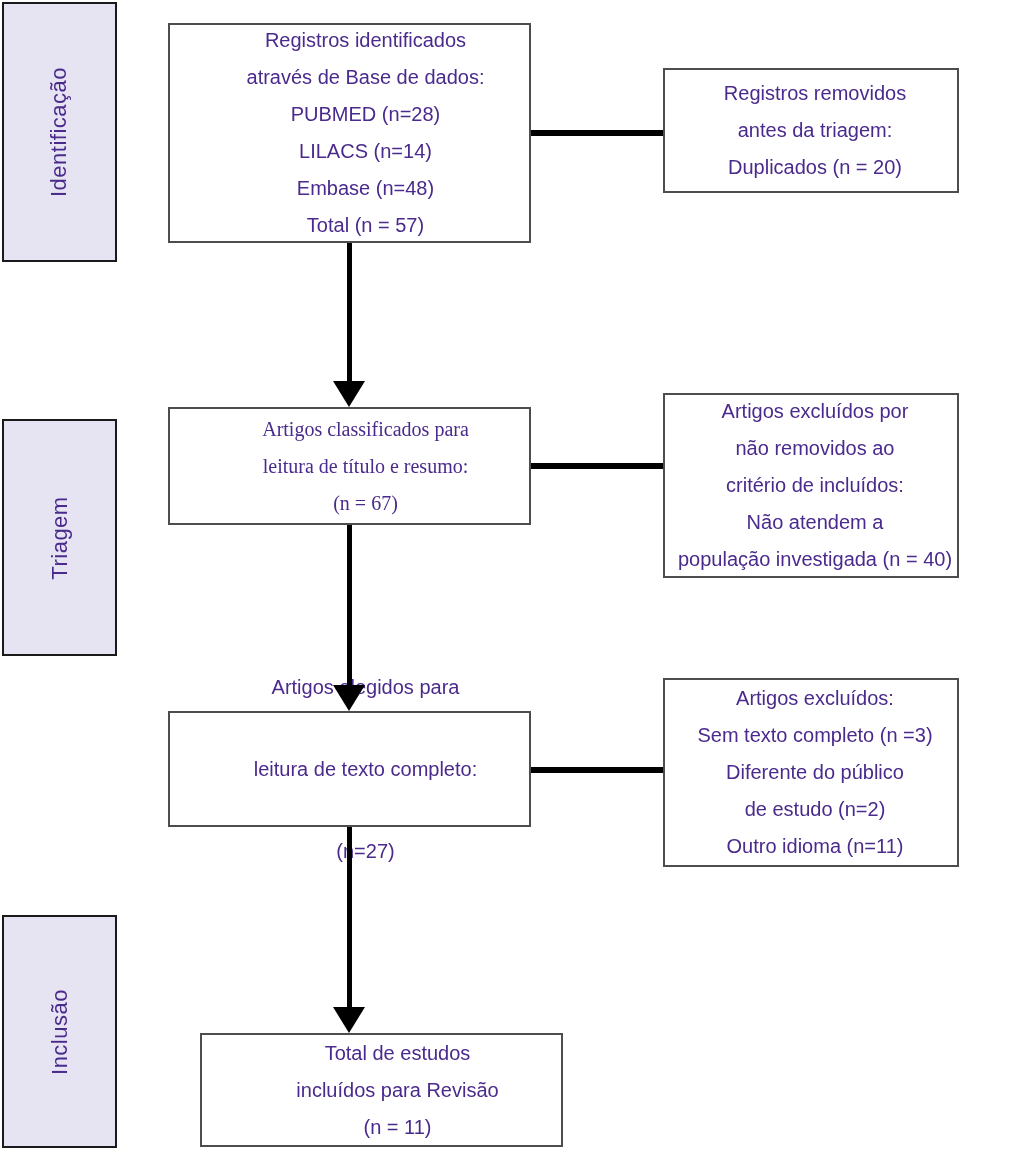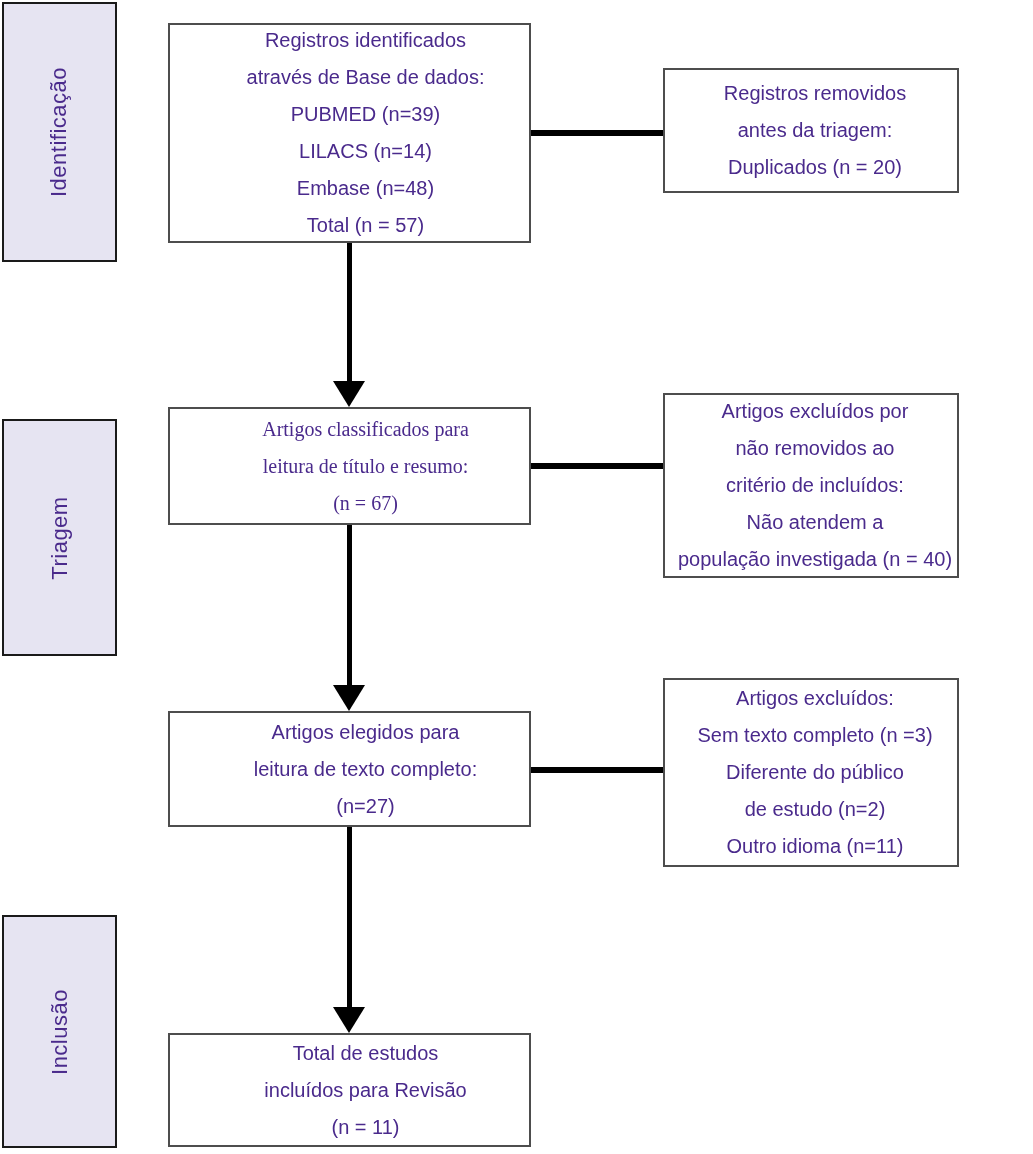--- a/index.html
+++ b/index.html
@@ -91,39 +91,39 @@
   <div class="stage-box" style="top:419px;height:237px;">
     <span class="stage-label">Triagem</span>
   </div>
   <div class="stage-box" style="top:915px;height:233px;">
     <span class="stage-label">Inclusão</span>
   </div>
 
   <div class="flow-box main-col" style="top:23px;height:220px;">
     <div class="line">Registros identificados</div>
     <div class="line">através de Base de dados:</div>
-    <div class="line">PUBMED (n=39)</div>
+    <div class="line">PUBMED (n=28)</div>
     <div class="line">LILACS (n=14)</div>
     <div class="line">Embase (n=48)</div>
     <div class="line">Total (n = 57)</div>
   </div>
 
   <div class="flow-box main-col" style="top:407px;height:118px;font-family:Liberation Serif, serif;">
     <div class="line">Artigos classificados para</div>
     <div class="line">leitura de título e resumo:</div>
     <div class="line">(n = 67)</div>
   </div>
 
-  <div class="flow-box main-col" style="top:711px;height:116px;">
+  <div class="flow-box main-col" style="top:711px;height:116px;gap:45px;">
     <div class="line">Artigos elegidos para</div>
     <div class="line">leitura de texto completo:</div>
     <div class="line">(n=27)</div>
   </div>
 
-  <div class="flow-box main-col" style="top:1033px;height:114px;">
+  <div class="flow-box main-col" style="top:1033px;height:114px;margin-left:32px;">
     <div class="line">Total de estudos</div>
     <div class="line">incluídos para Revisão</div>
     <div class="line">(n = 11)</div>
   </div>
 
   <div class="flow-box side-col" style="top:68px;height:125px;">
     <div class="line">Registros removidos</div>
     <div class="line">antes da triagem:</div>
     <div class="line">Duplicados (n = 20)</div>
   </div>

